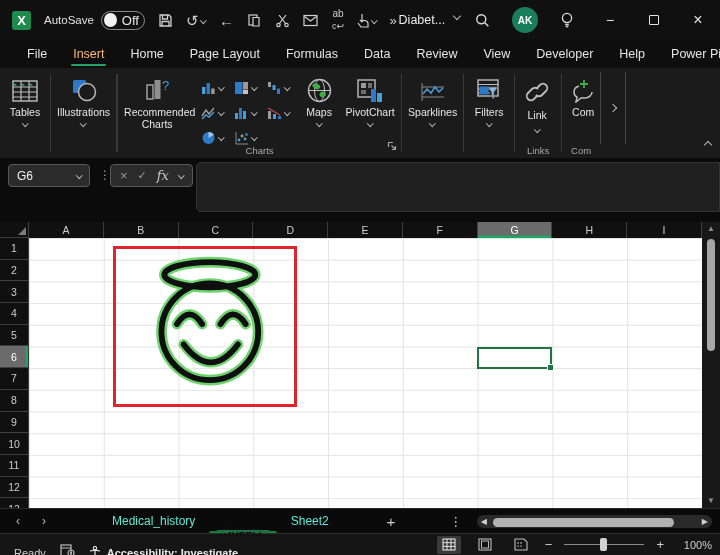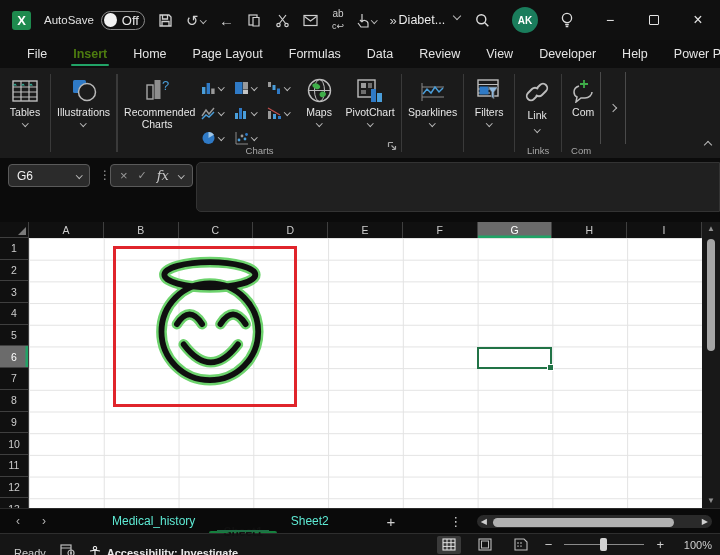--- a/index.html
+++ b/index.html
@@ -29,21 +29,21 @@
   .avatar { width:26px; height:26px; border-radius:50%; background:#1a7d5c; color:#fff; font-size:10px;
     font-weight:bold; display:flex; align-items:center; justify-content:center; }
   .win-btn { width:44px; height:40px; display:flex; align-items:center; justify-content:center;
     color:#e3e3e3; font-size:14px; }
   .maxi { width:10px; height:10px; border:1.3px solid #e3e3e3; border-radius:1px; }
 
   
   .menubar { height:28px; background:#0e0e0e; display:flex; align-items:center; padding:0 6px 0 14px; }
   .menu-item { position:relative; padding:0 13px; font-size:12.5px; color:#e4e4e4; height:28px;
     display:flex; align-items:center; white-space:nowrap; }
-  .menu-item.active { color:#4d7c0f; font-weight:bold; }
+  .menu-item.active { color:#fdba74; font-weight:normal; }
   .menu-item.active::after { content:""; position:absolute; left:11px; right:11px; bottom:2px;
     height:2.5px; background:#21a366; border-radius:2px; }
 
   
   .ribbon { height:90px; background:#1b1b1b; display:flex; align-items:stretch; position:relative; }
   .rgroup { position:relative; display:flex; align-items:flex-start; padding:5px 2px 16px 2px; }
   .rsep { width:1px; background:#3a3a3a; margin:6px 0; }
   .rgroup-label { position:absolute; bottom:2px; left:0; right:0; text-align:center; font-size:9.5px;
     color:#a8a8a8; white-space:nowrap; }
   .rbtn { display:flex; flex-direction:column; align-items:center; gap:3px; padding:2px 4px; min-width:46px; }

